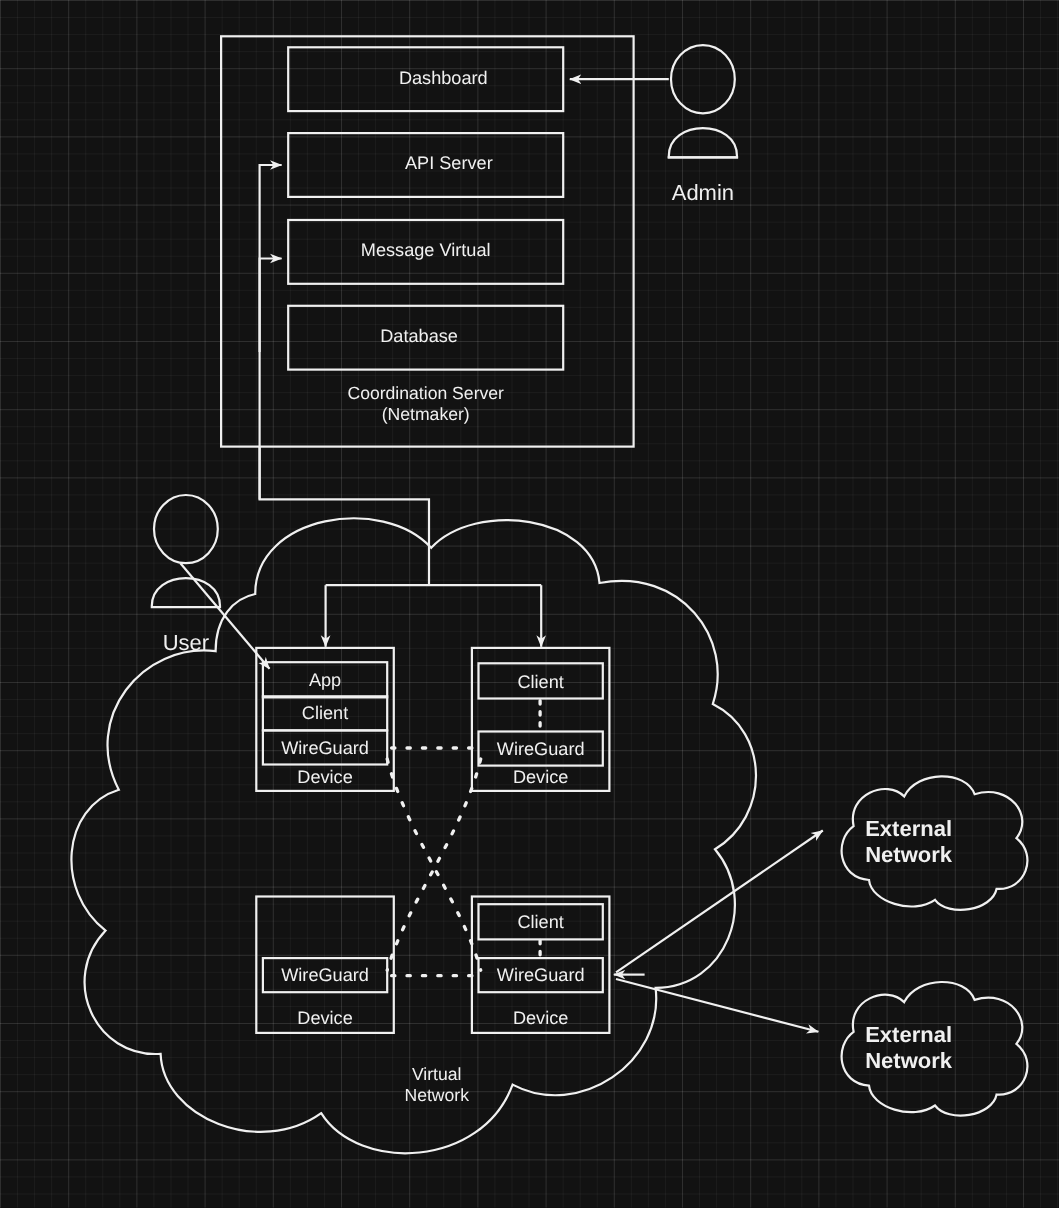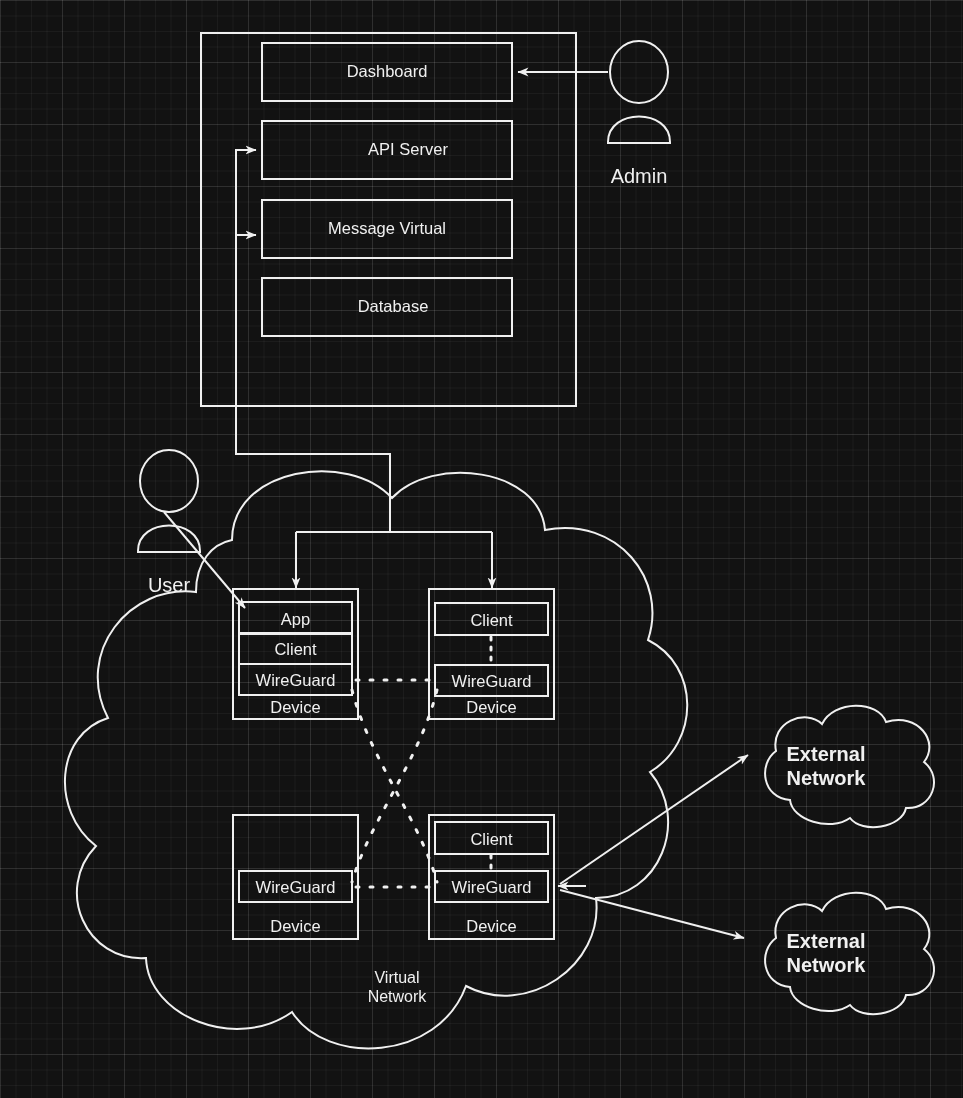--- a/index.html
+++ b/index.html
@@ -144,25 +144,27 @@
            C 830 1019, 792 1007, 790 987
            C 762 985, 758 951, 776 938 Z"></path>
 
       <path d="M 560 884 L 748 755" marker-end="url(#arrow)"></path>
       <path d="M 560 890 L 744 938" marker-end="url(#arrow)"></path>
       <path d="M 586 886 L 558 886" marker-end="url(#arrow)"></path>
 
     </g>
   </svg>
 
-  <div class="lbl box-label" style="left:262px; top:62px; width:250px;">Dashboard</div>
+  <div class="lbl box-label" style="left:262px; top:62px; width:250px;padding-left:16px;">Dashboard</div>
   <div class="lbl box-label" style="left:262px; top:140px; width:292px;">API Server</div>
   <div class="lbl box-label" style="left:262px; top:219px; width:250px;">Message Virtual</div>
-  <div class="lbl box-label" style="left:268px; top:297px; width:250px;">Database</div>
+  <div class="lbl box-label" style="left:256px; top:297px; width:250px;">Database</div>
 
+  <div class="lbl group-label" style="left:232px; top:350px; width:310px;">Coordination Server
+(Netmaker)</div>
 
   <div class="lbl actor-label" style="left:579px; top:165px; width:120px;">Admin</div>
   <div class="lbl actor-label" style="left:109px; top:574px; width:120px;">User</div>
 
   <div class="lbl box-label" style="left:239px; top:610px; width:113px;">App</div>
   <div class="lbl box-label" style="left:239px; top:640px; width:113px;">Client</div>
   <div class="lbl box-label" style="left:239px; top:671px; width:113px;">WireGuard</div>
   <div class="lbl box-label" style="left:233px; top:698px; width:125px;">Device</div>
 
   <div class="lbl box-label" style="left:435px; top:611px; width:113px;">Client</div>

